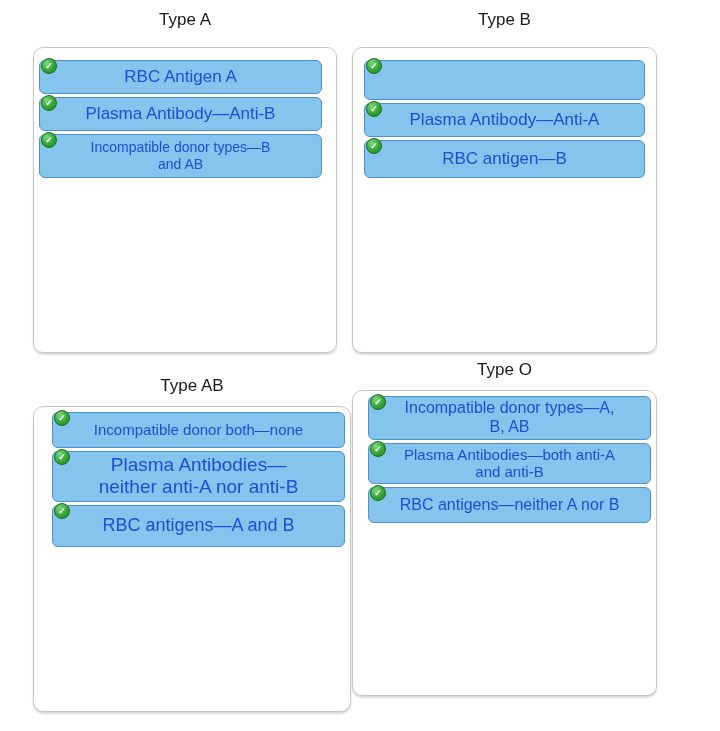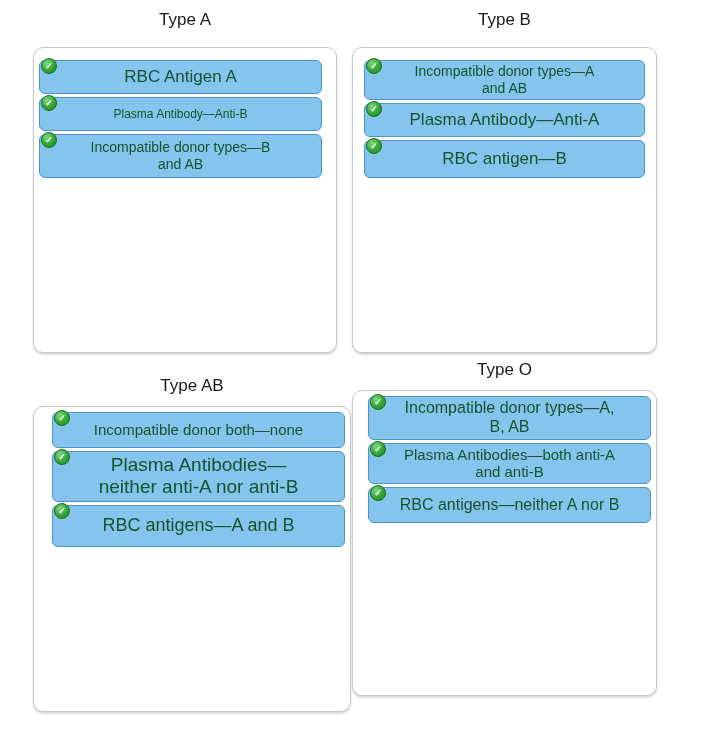--- a/index.html
+++ b/index.html
@@ -17,28 +17,28 @@
             box-shadow:0 2px 2px rgba(0,0,0,0.15);}
   .row2 .dropzone{margin-top:10px;}
   .chips{box-sizing:border-box;}
   #panel-a  .chips{padding:12px 14px 0 5px;}
   #panel-b  .chips{padding:12px 11px 0 11px;}
   #panel-ab .chips{padding:5px 5px 0 18px;}
   #panel-o  .chips{padding:5px 5px 0 15px;}
   .chip{position:relative;box-sizing:border-box;display:flex;align-items:center;justify-content:center;
         background:#85c4ec;border:1px solid #4d92c6;border-radius:6px;margin-bottom:3px;
         padding:2px 10px;}
-  .lbl{text-align:center;color:#14532d;line-height:1.18;}
+  .lbl{text-align:center;color:#1d4ed8;line-height:1.18;}
   .check{position:absolute;top:-3px;left:1px;width:14px;height:14px;border-radius:50%;
          background:radial-gradient(circle at 35% 30%, #7ed87e 0%, #35a435 55%, #1f8a1f 100%);
          border:1px solid #157015;color:#ffffff;font-size:9px;font-weight:700;
          line-height:14px;text-align:center;}
   
   .c-a1{min-height:34px}  .c-a1 .lbl{font-size:17px}
-  .c-a2{min-height:34px}  .c-a2 .lbl{font-size:12px}
+  .c-a2{min-height:34px}  .c-a2 .lbl{font-size:17px}
   .c-a3{min-height:44px}  .c-a3 .lbl{font-size:14px;max-width:200px}
   .c-b1{min-height:40px}  .c-b1 .lbl{font-size:14px;max-width:200px}
   .c-b2{min-height:34px}  .c-b2 .lbl{font-size:17px}
   .c-b3{min-height:38px}  .c-b3 .lbl{font-size:17px}
   .c-ab1{min-height:36px} .c-ab1 .lbl{font-size:15px}
   .c-ab2{min-height:38px} .c-ab2 .lbl{font-size:19px;max-width:215px}
   .c-ab3{min-height:42px} .c-ab3 .lbl{font-size:18px}
   .c-o1{min-height:40px}  .c-o1 .lbl{font-size:16px;max-width:225px}
   .c-o2{min-height:40px}  .c-o2 .lbl{font-size:15px;max-width:225px}
   .c-o3{min-height:36px}  .c-o3 .lbl{font-size:16px}
@@ -67,21 +67,20 @@
       </div>
     </div>
   </section>
 
   <section class="panel" id="panel-b">
     <h2 class="panel-title">Type B</h2>
     <div class="dropzone">
       <div class="chips">
         <div class="chip c-b1">
           <span class="check">✓</span>
-          <span class="lbl">Incompatible donor types—A and AB</span>
         </div>
         <div class="chip c-b2">
           <span class="check">✓</span>
           <span class="lbl">Plasma Antibody—Anti-A</span>
         </div>
         <div class="chip c-b3">
           <span class="check">✓</span>
           <span class="lbl">RBC antigen—B</span>
         </div>
       </div>

